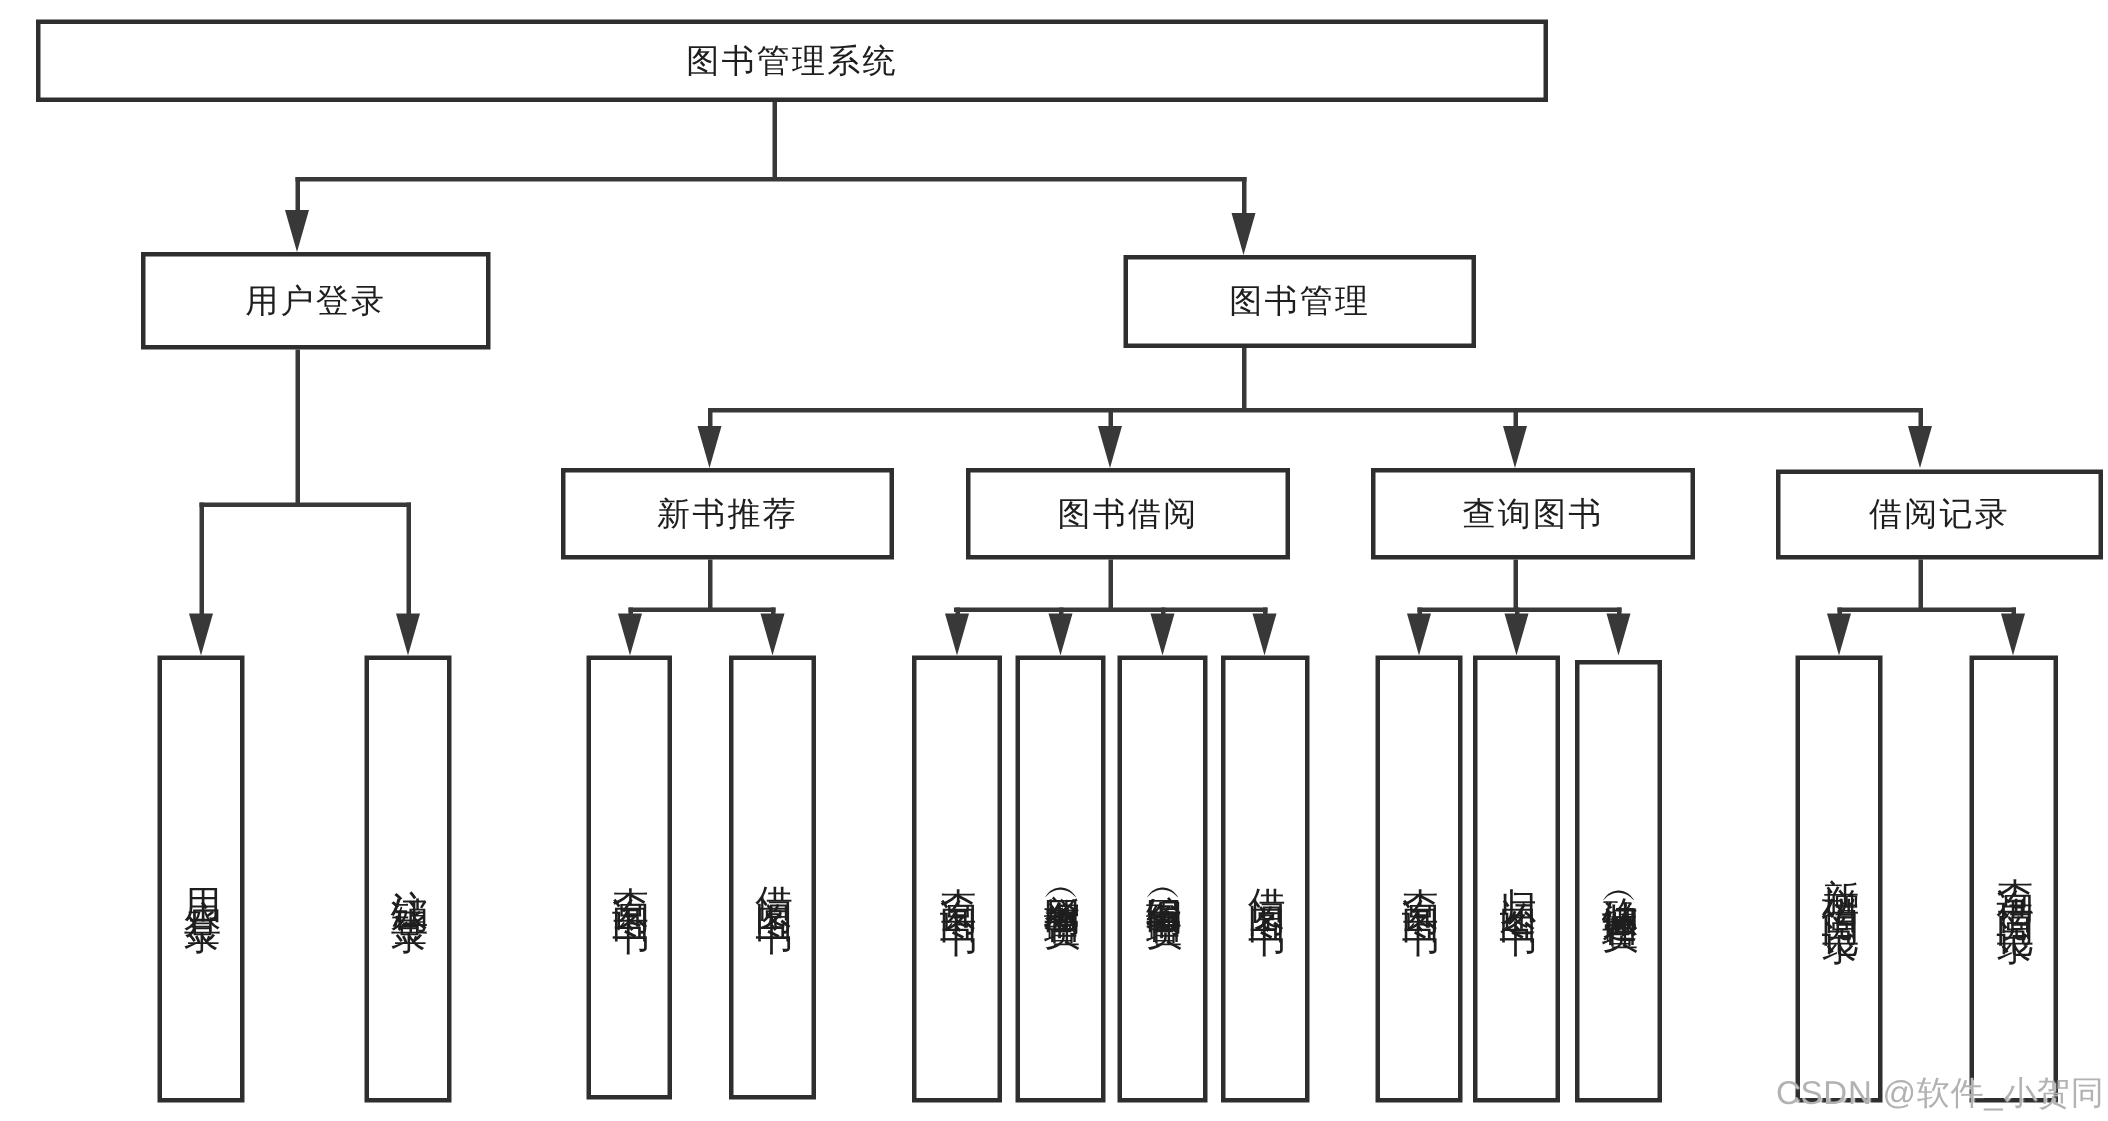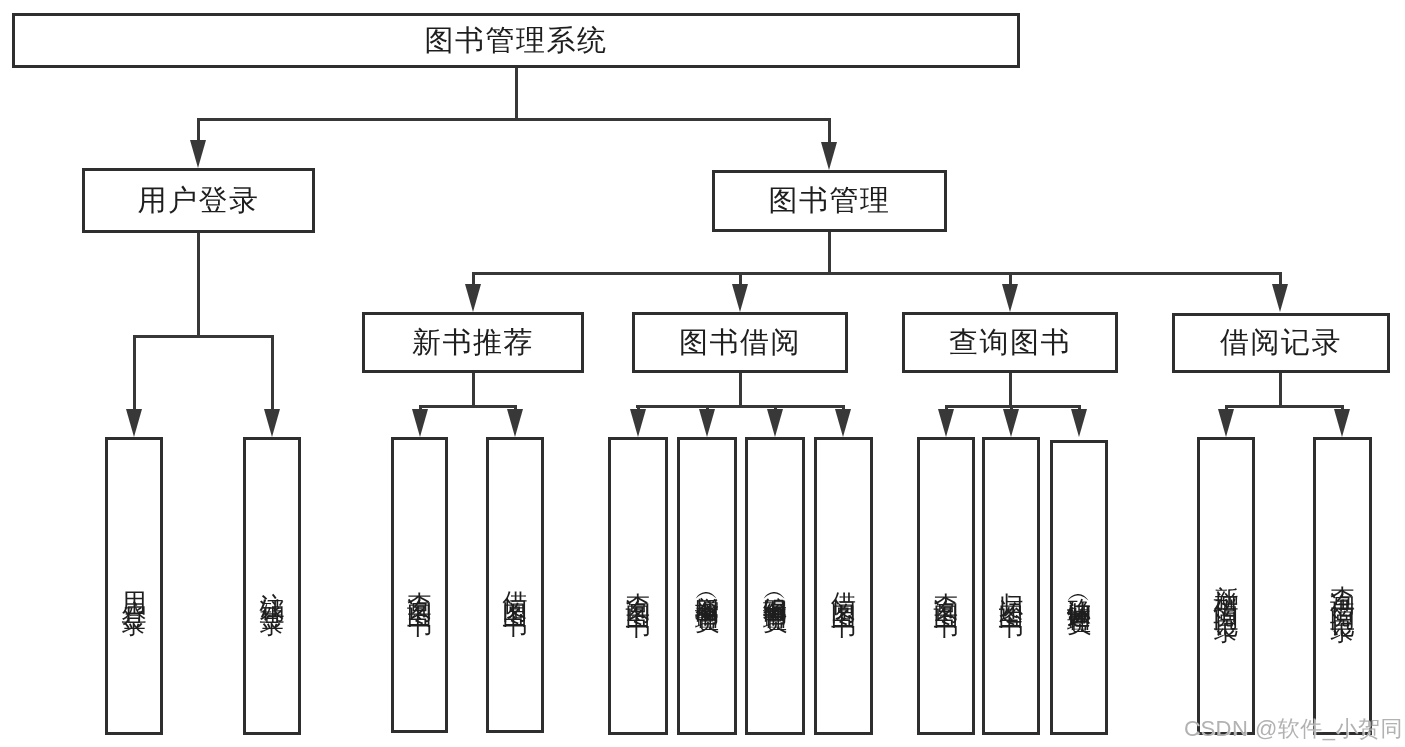--- a/index.html
+++ b/index.html
@@ -5,21 +5,21 @@
   html,body{margin:0;padding:0;background:#ffffff;}
   .canvas{
     position:relative;width:1405px;height:747px;background:#ffffff;
     font-family:"Liberation Sans",sans-serif;overflow:hidden;
   }
   .box{
     position:absolute;box-sizing:border-box;background:#ffffff;
     border:3px solid #2e2e2e;display:flex;align-items:center;justify-content:center;
     color:#1e1e1e;
   }
-  .h-label{font-size:29px;letter-spacing:1.5px;}
+  .h-label{font-size:22px;letter-spacing:1.5px;margin-left:12px;}
   .v-label{
     writing-mode:vertical-rl;text-orientation:mixed;
     font-size:25px;letter-spacing:7px;line-height:1;
   }
   .v-label.tight{font-size:24px;letter-spacing:2px;}
   .vline{position:absolute;width:3px;background:#383838;}
   .hline{position:absolute;height:3px;background:#383838;}
   .arrow{
     position:absolute;width:0;height:0;
     border-left:8px solid transparent;border-right:8px solid transparent;
@@ -43,21 +43,21 @@
   <div class="vline" style="left:515px;top:68px;height:52px"></div>
   <div class="hline" style="left:197px;top:118px;width:634px"></div>
   <div class="vline" style="left:197px;top:118px;height:24px"></div>
   <div class="arrow" style="left:190px;top:140px"></div>
   <div class="vline" style="left:828px;top:118px;height:26px"></div>
   <div class="arrow" style="left:821px;top:142px"></div>
 
   <div class="box h-label" style="left:82px;top:168px;width:233px;height:65px">
     <span>用户登录</span>
   </div>
-  <div class="box h-label" style="left:712px;top:170px;width:235px;height:62px">
+  <div class="box h-label" style="left:737px;top:170px;width:235px;height:62px">
     <span>图书管理</span>
   </div>
 
   <div class="vline" style="left:197px;top:233px;height:104px"></div>
   <div class="hline" style="left:133px;top:335px;width:141px"></div>
   <div class="vline" style="left:133px;top:335px;height:77px"></div>
   <div class="arrow" style="left:126px;top:409px"></div>
   <div class="vline" style="left:271px;top:335px;height:77px"></div>
   <div class="arrow" style="left:264px;top:409px"></div>
 

